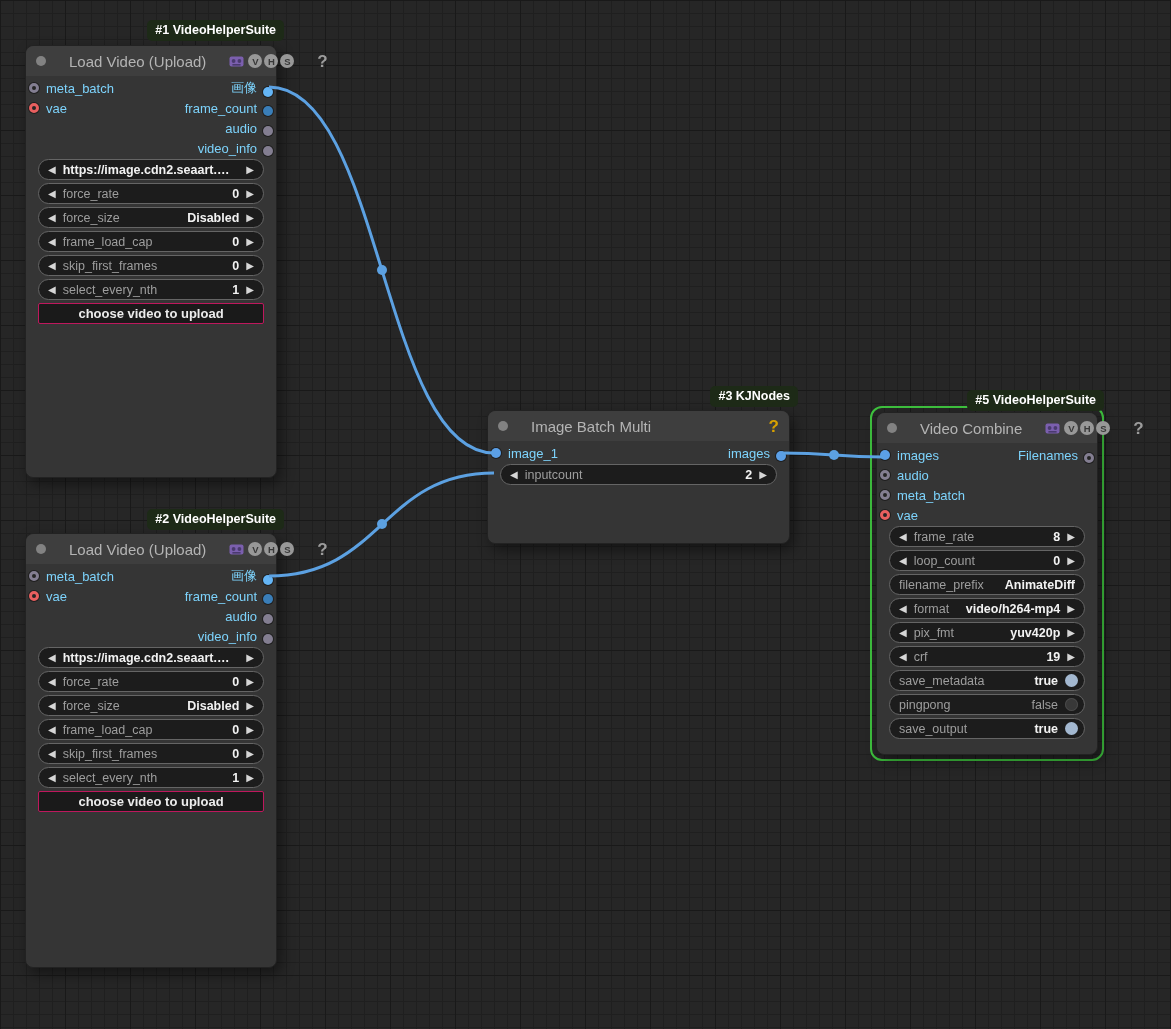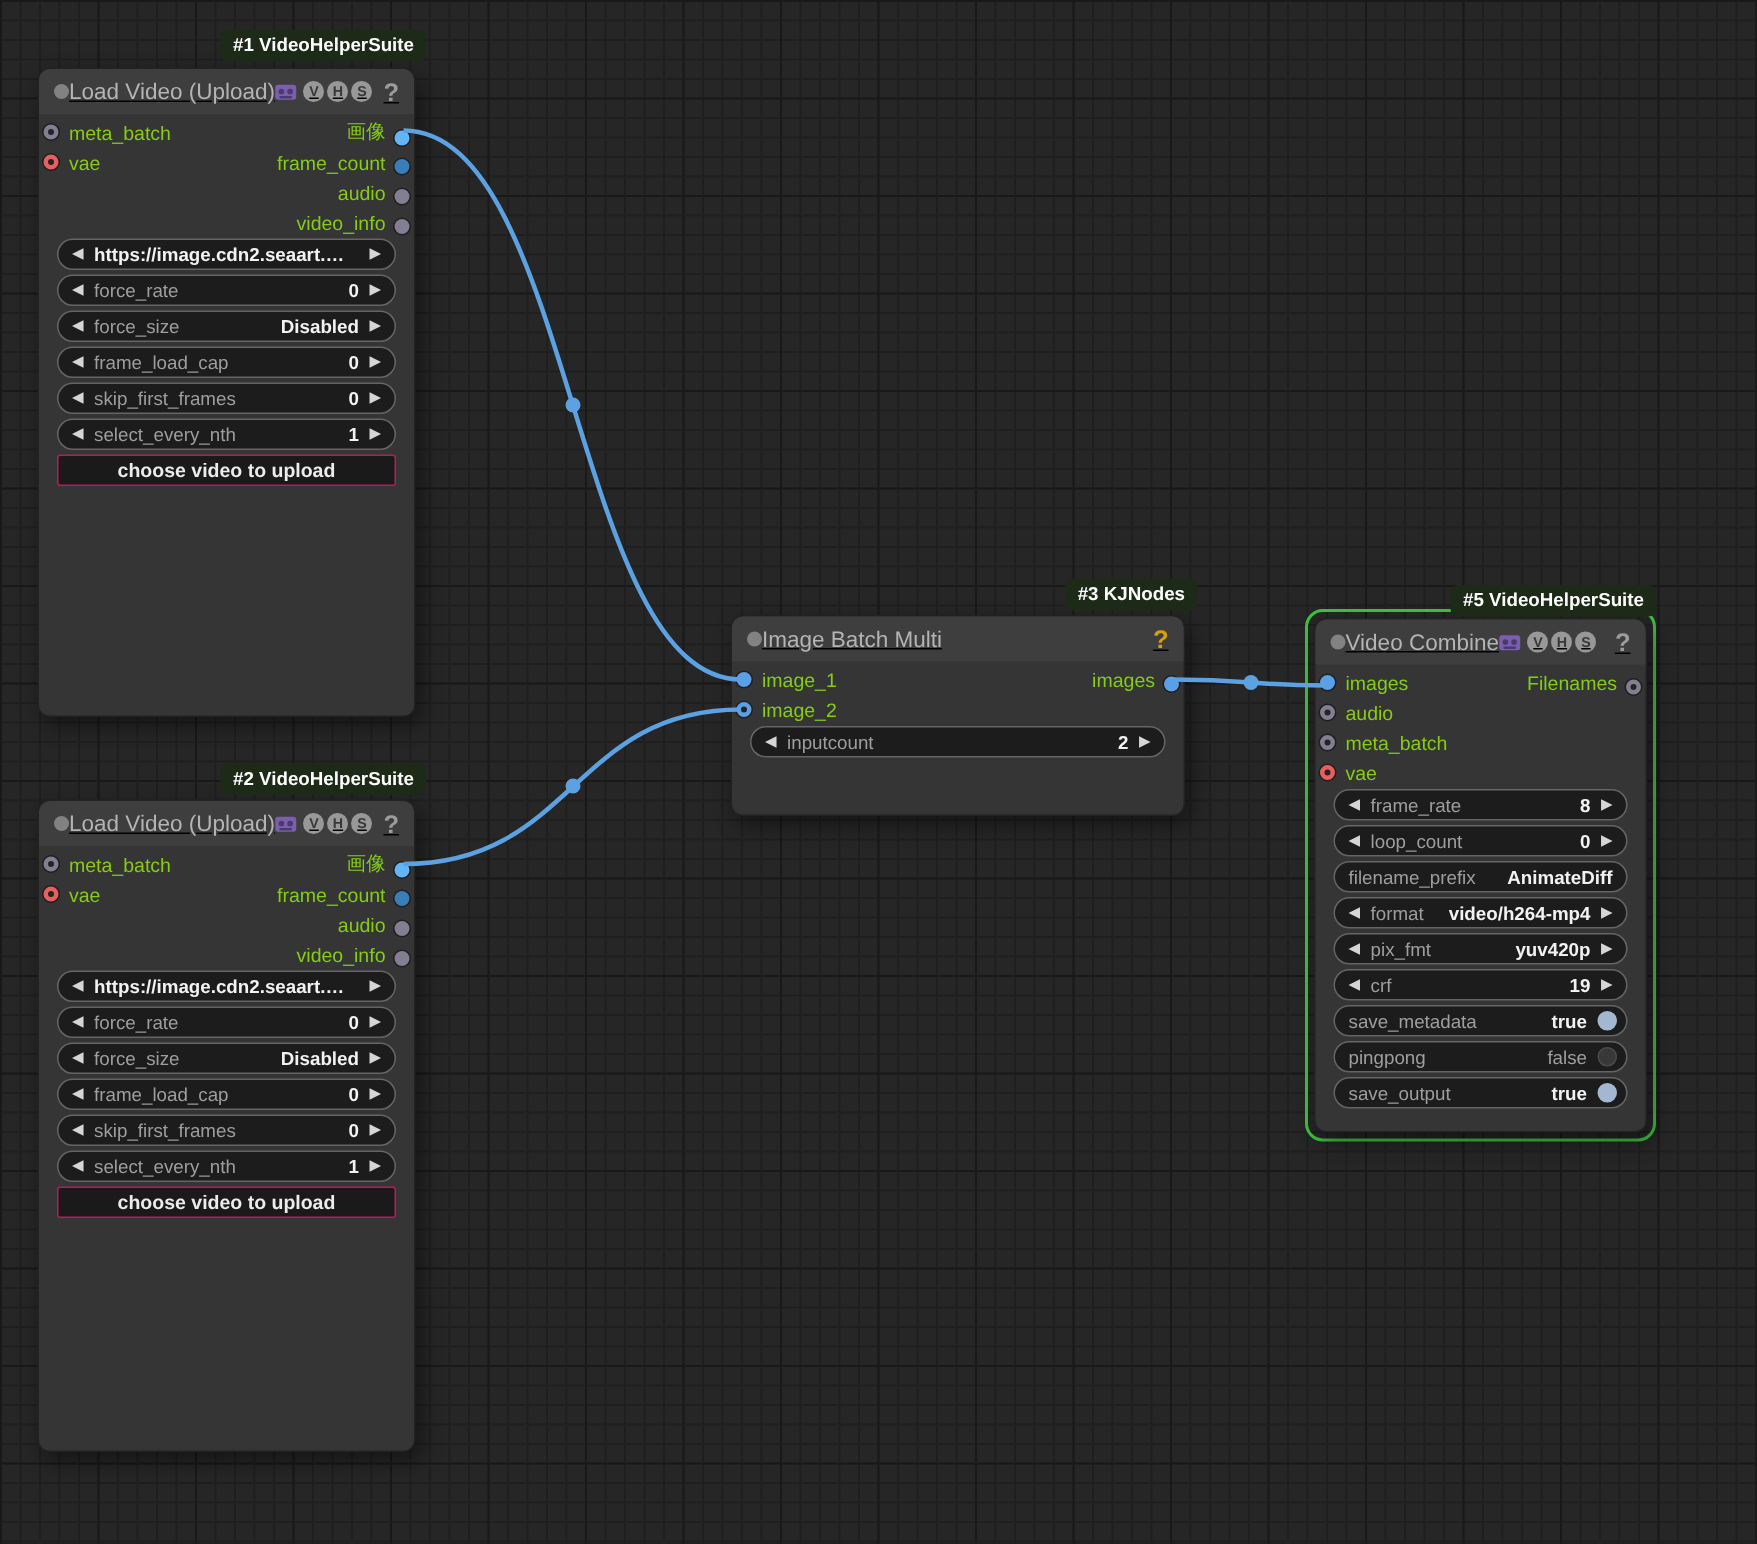--- a/index.html
+++ b/index.html
@@ -38,40 +38,40 @@
   }
 
   
   .node {
     position:absolute; z-index:3;
     background:#353535; border-radius:8px;
     box-shadow:4px 6px 14px rgba(0,0,0,0.45);
     border:1px solid #222222;
   }
   .titlebar {
-    height:30px; display:flex; align-items:center; gap:0;
-    padding:0 10px; background:#3e3e3e; border-radius:8px 8px 0 0;text-decoration:underline;
+    height:30px; display:flex; align-items:center; gap:23px;
+    padding:0 10px; background:#3e3e3e; border-radius:8px 8px 0 0;
   }
   .cdot { width:10px; height:10px; border-radius:50%; background:#828282; flex:none; }
   .ntitle { color:#b4b4b4; font-size:15px; white-space:nowrap; }
   .vhs { display:inline-flex; align-items:center; gap:2px; }
   .vhs svg { margin-right:2px; }
   .vletter {
     width:14px; height:14px; border-radius:50%; background:#989898; color:#383838;
     font-size:9.5px; font-weight:700; display:inline-flex; align-items:center; justify-content:center;
   }
   .help { margin-left:auto; color:#9c9c9c; font-weight:700; font-size:17px; line-height:1; }
   .help.orange { color:#d7a100; }
 
   
   .rows { padding-top:2px; }
   .srow { height:20px; display:flex; align-items:center; padding:0 3px; }
   .in  { display:flex; align-items:center; gap:7px; }
   .out { display:flex; align-items:flex-end; gap:6px; margin-left:auto; }
-  .slabel { color:#84cc16; font-size:13px; white-space:nowrap; }
+  .slabel { color:#7dd3fc; font-size:13px; white-space:nowrap; }
   .dot {
     width:10px; height:10px; border-radius:50%;
     background:var(--c); box-shadow:0 0 0 1px #1f1f1f; flex:none; display:inline-block;
   }
   .dot.donut { width:10px; height:10px; border:3px solid var(--c); background:#242424; }
 
   
   .widgets { margin-top:1px; padding:0 12px; display:flex; flex-direction:column; gap:3px; }
   .widget {
     height:21px; border-radius:11px; background:#1c1c1c;
@@ -307,26 +307,20 @@
       <div class="srow">
         <span class="in">
             <i class="dot" style="--c:#5b9fe6"></i>
             <span class="slabel">image_1</span>
           </span>
         <span class="out">
             <span class="slabel">images</span>
             <i class="dot" style="--c:#5b9fe6"></i>
           </span>
       </div>
-      <div class="srow">
-        <span class="in">
-            <i class="dot donut" style="--c:#5b9fe6"></i>
-            <span class="slabel">image_2</span>
-          </span>
-      </div>
     </div>
     <div class="widgets">
       <div class="widget">
         <span class="arr">◀</span>
         <span class="wlabel">inputcount</span>
           <span class="flex1"></span>
         <span class="wvalue">2</span>
         <span class="arr">▶</span>
       </div>
     </div>

